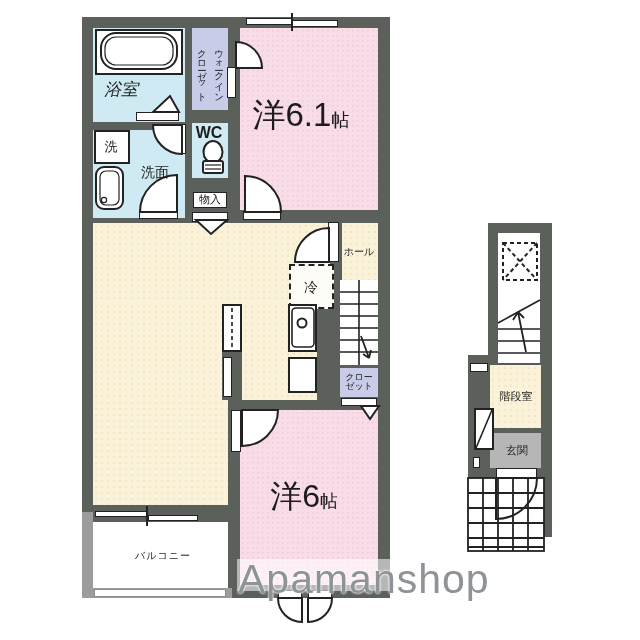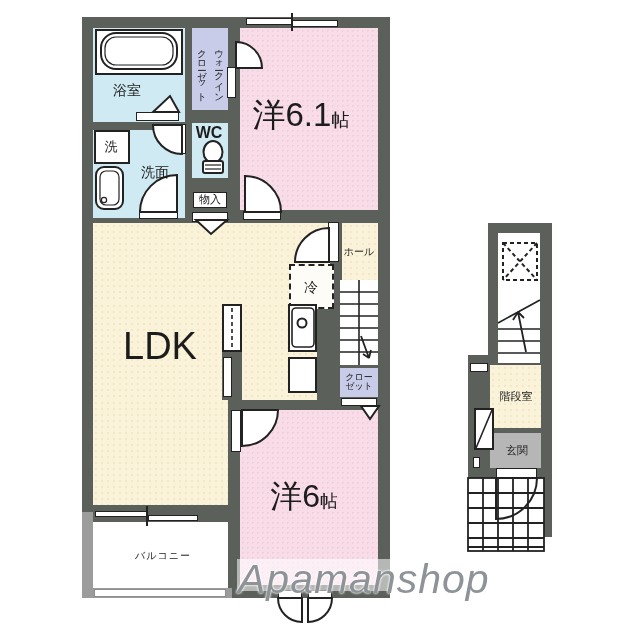--- a/index.html
+++ b/index.html
@@ -169,42 +169,41 @@
       <line x1="513" y1="478" x2="513" y2="551"></line>
         <line x1="528" y1="478" x2="528" y2="551"></line>
       <line x1="468" y1="493" x2="544" y2="493"></line>
         <line x1="468" y1="508" x2="544" y2="508"></line>
       <line x1="468" y1="523" x2="544" y2="523"></line>
         <line x1="468" y1="538" x2="544" y2="538"></line>
       <line x1="468" y1="547" x2="544" y2="547"></line>
     </g>
   </svg>
 
-  <div class="label" style="left:127px;top:90px;font-size:14px;">浴室</div>
+  <div class="label" style="left:121px;top:90px;font-size:17px;font-style:italic;">浴室</div>
   <div class="abs" style="left:193px;top:31px;width:35px;height:78px;writing-mode:vertical-rl;font-size:9.5px;line-height:1.8;text-align:center;">
     <span>ウォークイン</span><br>
     <span>クローゼット</span>
   </div>
   <div class="label" style="left:111px;top:147px;font-size:13px;">洗</div>
   <div class="label" style="left:155px;top:172px;font-size:14px;">洗面</div>
   <div class="label" style="left:209px;top:133px;font-size:16px;font-weight:700;">WC</div>
   <div class="label" style="left:210px;top:200px;font-size:11px;">物入</div>
   <div class="label" style="left:301px;top:115px;font-size:33px;font-weight:500;">
     <span>洋6.1</span><span class="unit">帖</span>
   </div>
-  <div class="label" style="left:160px;top:347px;font-size:38px;font-weight:500;">LDK</div>
   <div class="label" style="left:359px;top:252px;font-size:10px;">ホール</div>
   <div class="label" style="left:311px;top:287px;font-size:14px;">冷</div>
   <div class="label" style="left:359px;top:382px;font-size:9px;">
     <span>クロー</span><br>
     <span>ゼット</span>
   </div>
   <div class="label" style="left:304px;top:497px;font-size:32px;font-weight:500;">
     <span>洋6</span><span class="unit">帖</span>
   </div>
   <div class="label" style="left:163px;top:556px;font-size:10px;letter-spacing:1px;">バルコニー</div>
   <div class="label" style="left:516px;top:397px;font-size:11px;">階段室</div>
   <div class="label" style="left:517px;top:451px;font-size:11px;">玄関</div>
 
   <div class="abs" style="left:237px;top:559px;width:228px;height:32px;background:rgba(255,255,255,0.55);"></div>
-  <div id="watermark" style="left:238px;top:556px;font-style:italic;">Apamanshop</div>
+  <div id="watermark" style="left:238px;top:556px;">Apamanshop</div>
 
 </div>
 
 </body></html>

